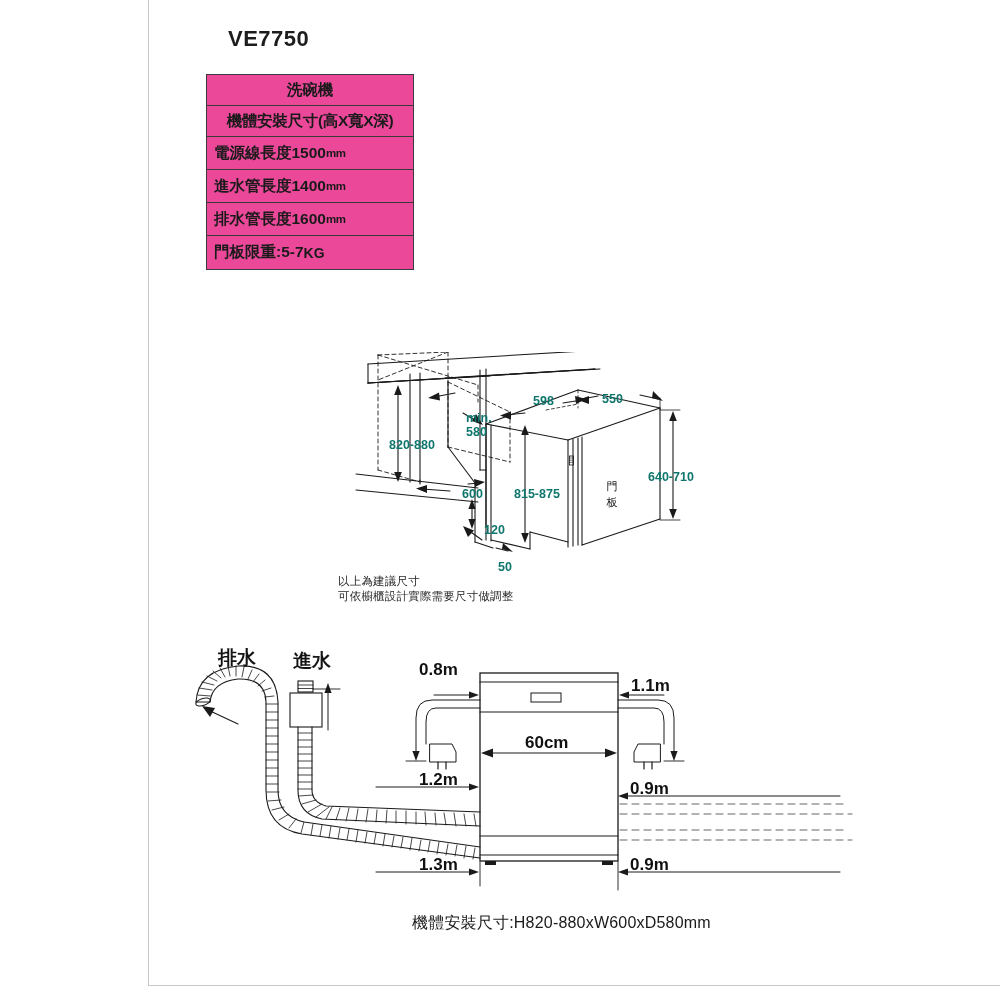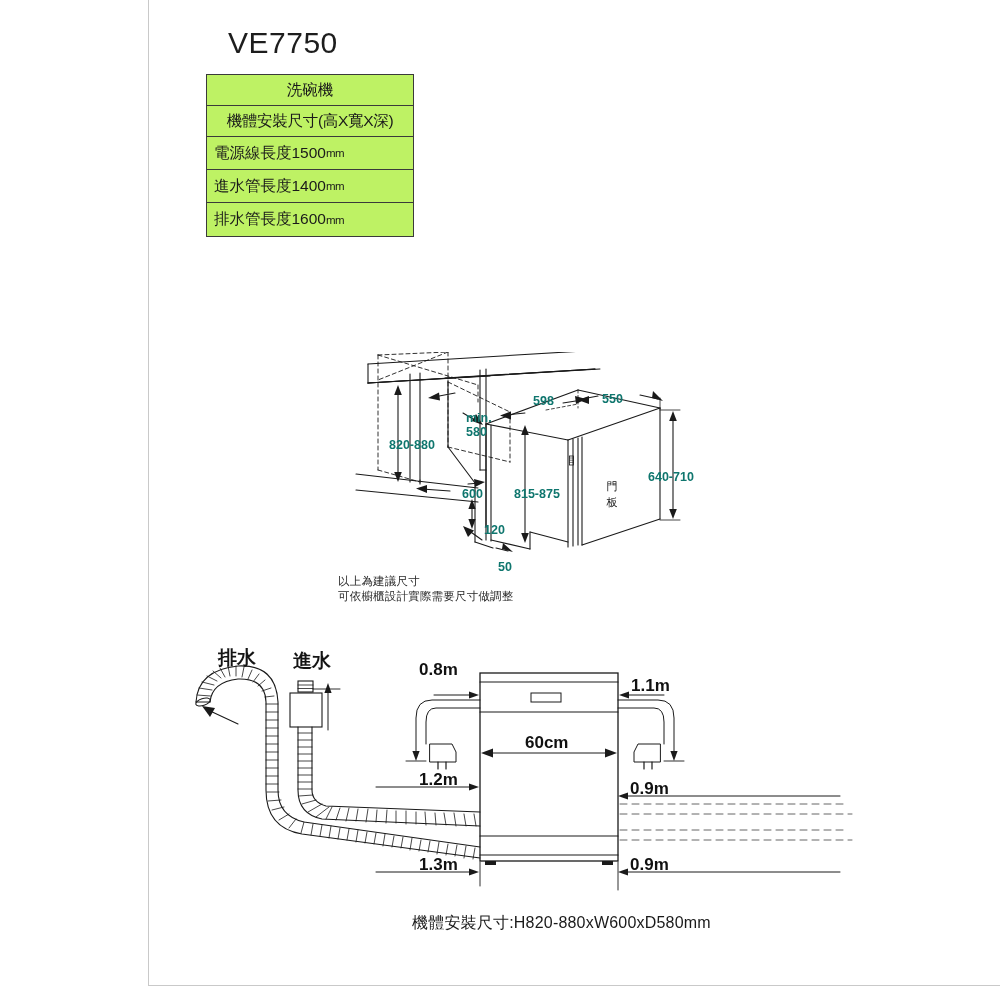--- a/index.html
+++ b/index.html
@@ -32,34 +32,35 @@
     position: absolute;
     left: 148px; top: 985px;
     width: 852px; height: 1px;
     background: #c9c9c9;
   }
 
   
   .model-title {
     position: absolute;
     left: 228px; top: 26px;
-    font-size: 30px;
+    font-size: 22px;
     letter-spacing: 0.5px;
     color: #1d1d1d;
-    font-weight: 400;
+    font-weight: 700;
   }
 
   
   .spec-table {
     position: absolute;
     left: 206px; top: 74px;
     width: 206px;
     border: 1.6px solid #3a3a3a;
     border-collapse: collapse;
-    background: #bef264;
+    background: #ec4899;
+    font-weight: bold;
   }
   .spec-table .row {
     border-bottom: 1.6px solid #3a3a3a;
     box-sizing: border-box;
     display: flex;
     align-items: center;
   }
   .spec-table .row:last-child { border-bottom: none; }
   .row.r-center { justify-content: center; }
   .row.r-left   { justify-content: flex-start; padding-left: 7px; }
@@ -145,20 +146,24 @@
       <span>電源線長度1500</span>
         <span class="unit-mm">mm</span>
     </div>
     <div class="row r5 r-left">
       <span>進水管長度1400</span>
         <span class="unit-mm">mm</span>
     </div>
     <div class="row r6 r-left">
       <span>排水管長度1600</span>
         <span class="unit-mm">mm</span>
+    </div>
+    <div class="row r7 r-left">
+      <span>門板限重:5-7</span>
+        <span class="kg-u">KG</span>
     </div>
   </div>
 
   <svg class="svg-layer" style="left:350px; top:352px;" width="340" height="225" viewBox="0 0 340 225">
     <g fill="none" stroke="#1a1a1a" stroke-width="1.1" stroke-linecap="round">
 
       <line x1="18" y1="12" x2="250" y2="-2" stroke-width="1.1"></line>
       <line x1="18" y1="31" x2="250" y2="17"></line>
       <line x1="18" y1="12" x2="18" y2="31"></line>
 

